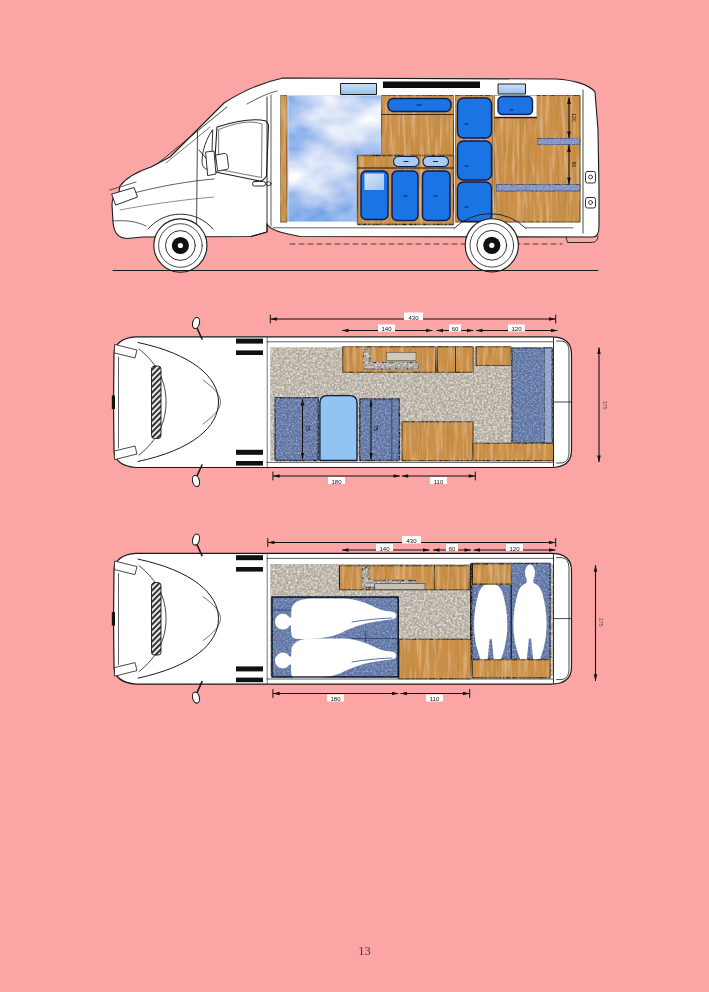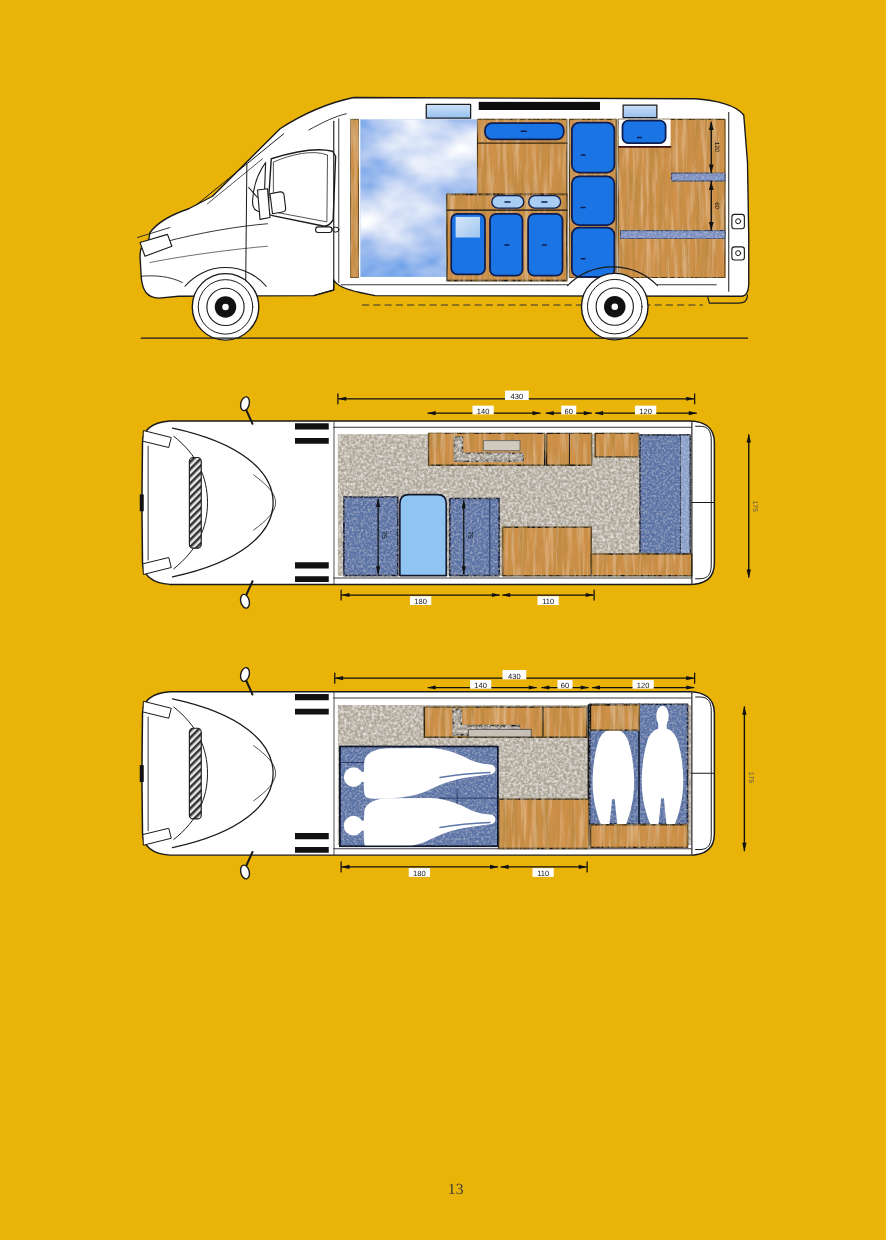--- a/index.html
+++ b/index.html
@@ -1,16 +1,16 @@
 <!DOCTYPE html>
 <html><head>
 <meta charset="utf-8">
 <style>
   html,body{margin:0;padding:0;background:#ffffff;}
-  #page{position:relative;width:709px;height:992px;background:#eab308;overflow:hidden;
+  #page{position:relative;width:709px;height:992px;background:#fca5a5;overflow:hidden;
         font-family:"Liberation Sans", sans-serif;}
   svg{position:absolute;left:0;top:0;}
   #pageno{position:absolute;left:10px;top:943.5px;width:709px;text-align:center;
           font-family:"Liberation Serif", serif;font-size:12.5px;color:#3d3d3d;}
 </style>
 </head>
 <body>
 <div id="page">
 <svg width="709" height="992" viewBox="0 0 709 992">
 <defs>

